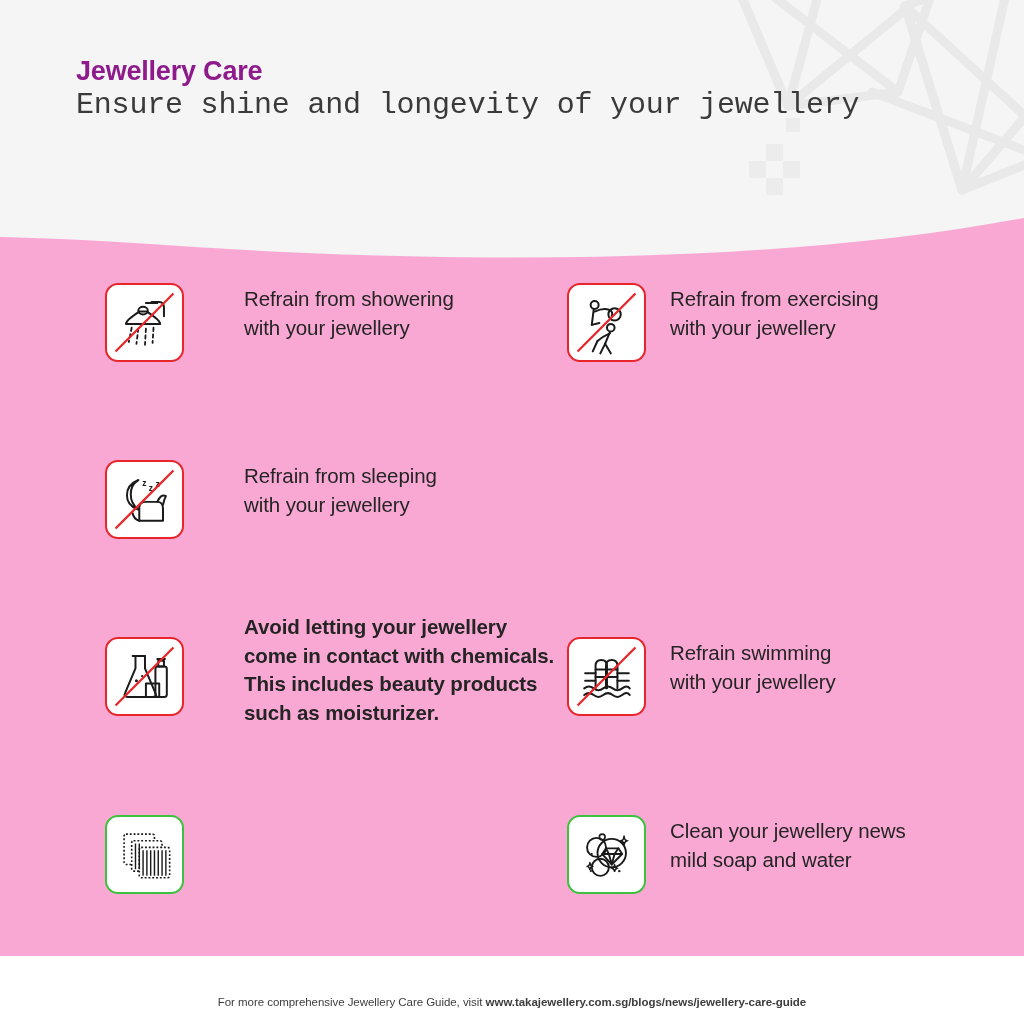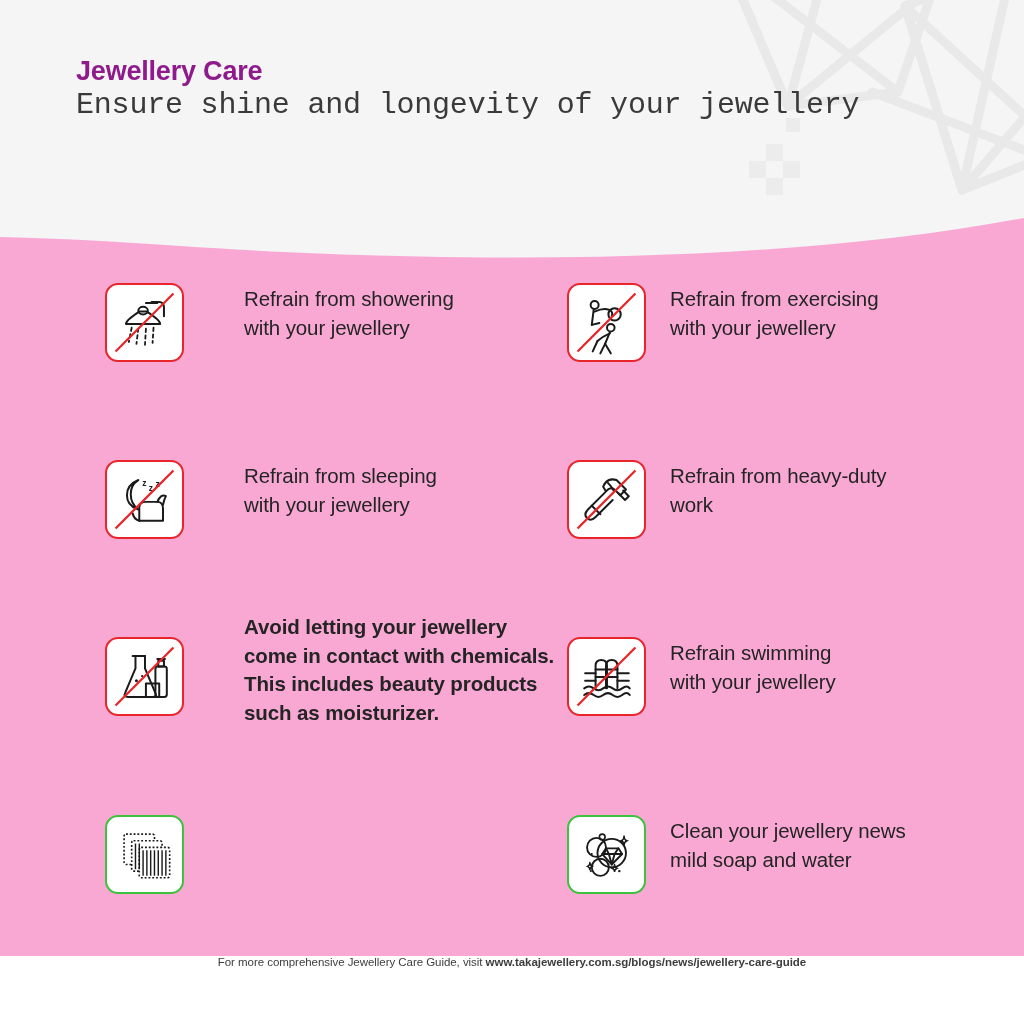--- a/index.html
+++ b/index.html
@@ -97,21 +97,21 @@
     padding-top:2px;
   }
   
   .cell.c2 .cell-text { padding-top:2px; }
   .cell.c5 .cell-text { margin-top:-26px;font-weight:bold; }
   .cell.c7 .cell-text { margin-top:-13px; }
 
   
   .footer {
     position:absolute;
-    left:0; top:956px;
+    left:0; top:996px;
     width:1024px;
     text-align:center;
     font-size:11.5px;
     color:#3d3d3d;
     letter-spacing:-0.05px;
   }
   .footer b { font-weight:bold; }
 </style>
 </head>
 <body>
@@ -221,40 +221,20 @@
             <text x="44" y="31">z</text>
             <text x="51" y="26">z</text>
           </g>
           <line x1="9" y1="70" x2="70" y2="9" stroke="#e8252a" stroke-width="2.4"></line>
         </svg>
       </div>
       <div class="cell-text">Refrain from sleeping
 with your jewellery</div>
     </div>
 
-    <div class="cell c4 col-r row-2">
-      <div class="icon-box">
-        <svg viewBox="0 0 79 79">
-          <g fill="none" stroke="#1a1a1a" stroke-width="2.1" stroke-linecap="round" stroke-linejoin="round">
-
-            <path d="M36,26 Q40,16 50,19 L60,29 L54,35 L49,30 Q44,25 39,31 Z"></path>
-
-            <path d="M41,22 Q45,26 47,30"></path>
-
-            <path d="M52,33 L59,40 L63,36 L57,30"></path>
-
-            <path d="M38,32 L20,50 Q15,55 19,59 Q23,63 28,58 L46,40"></path>
-            <path d="M24,46 L33,55"></path>
-          </g>
-          <line x1="9" y1="70" x2="70" y2="9" stroke="#e8252a" stroke-width="2.4"></line>
-        </svg>
-      </div>
-      <div class="cell-text">Refrain from heavy-duty
-work</div>
-    </div>
 
     <div class="cell c5 col-l row-3">
       <div class="icon-box">
         <svg viewBox="0 0 79 79">
           <g fill="none" stroke="#1a1a1a" stroke-width="2.1" stroke-linecap="round" stroke-linejoin="round">
 
             <path d="M27,18 L40,18"></path>
             <path d="M30,18 L30,31 L19,57 Q17,61 22,61 L48,61 Q53,61 51,57 L40,31 L40,18"></path>
             <circle cx="31" cy="44" r="1.6" fill="#1a1a1a" stroke="none"></circle>
             <circle cx="37" cy="39" r="1.2" fill="#1a1a1a" stroke="none"></circle>

